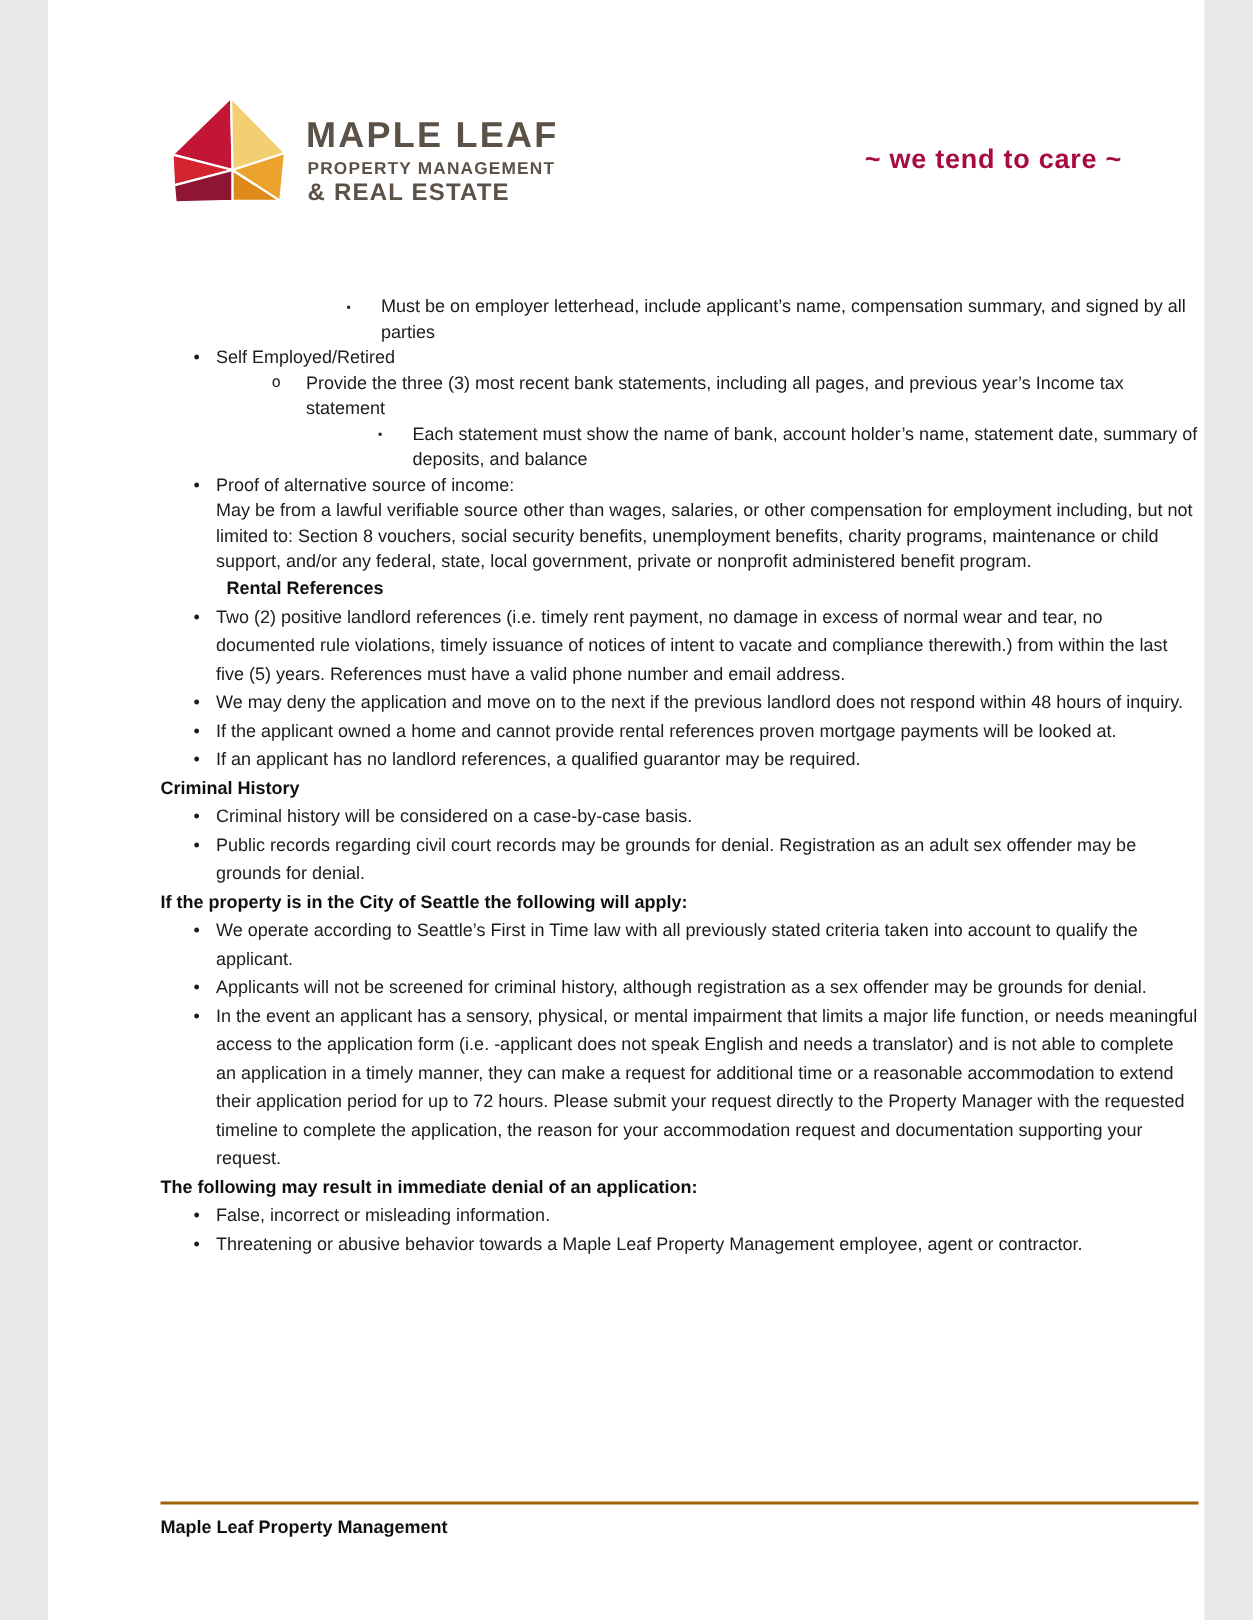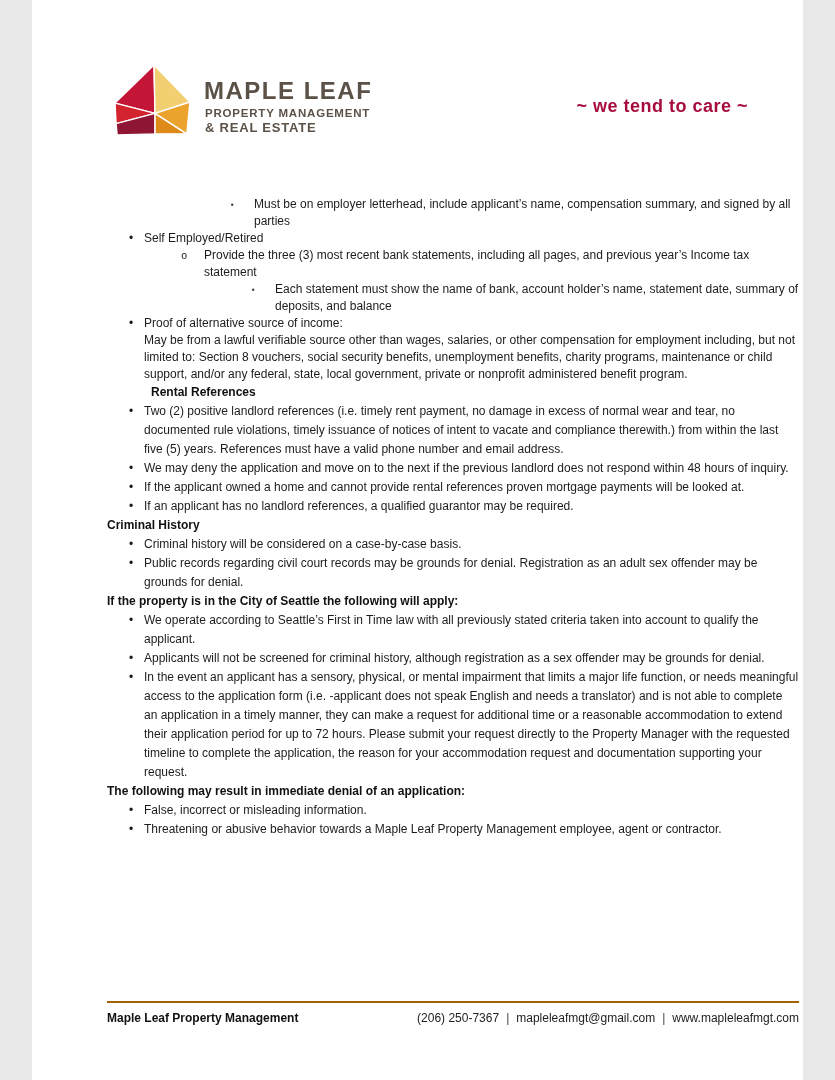--- a/index.html
+++ b/index.html
@@ -8,21 +8,21 @@
     font-family:"Liberation Sans",sans-serif;color:#1c1c1c;overflow:hidden;
     margin:0 auto;
   }
 
   
   .logo-house{position:absolute;left:82px;top:64px;width:78px;height:72px;}
   .logo-name{position:absolute;left:172px;top:80px;font-size:24px;font-weight:bold;
     letter-spacing:1.5px;color:#5b5147;line-height:22px;}
   .logo-sub1{position:absolute;left:173px;top:107px;font-size:11.5px;font-weight:bold;
     letter-spacing:0.8px;color:#5b5147;}
-  .logo-sub2{position:absolute;left:173px;top:120px;font-size:13px;font-weight:bold;
+  .logo-sub2{position:absolute;left:173px;top:120px;font-size:16px;font-weight:bold;
     letter-spacing:0.8px;color:#5b5147;}
   .tagline{position:absolute;right:55px;top:96px;font-size:18px;font-weight:bold;
     color:#a60c3c;letter-spacing:0.5px;}
 
   
   .content{position:absolute;left:75px;top:196px;width:692px;font-size:12px;}
   ul{list-style:none;margin:0;padding:0;}
   .intro{line-height:17px;}
   .seclist{line-height:19px;}
   .li{display:flex;}
@@ -157,18 +157,15 @@
       <li class="li lvl1">
         <span class="marker mk-disc">•</span>
         <span class="txt">Threatening or abusive behavior towards a Maple Leaf Property Management employee, agent or contractor.</span>
       </li>
     </ul>
 
   </div>
 
   <div class="footer">
     <span class="footer-company">Maple Leaf Property Management</span>
-    <span class="footer-contact">
-      <span>(206) 250-7367</span><span class="pipe">|</span><span>mapleleafmgt@gmail.com</span><span class="pipe">|</span><span>www.mapleleafmgt.com</span>
-    </span>
   </div>
 
 </div>
 
 </body></html>

